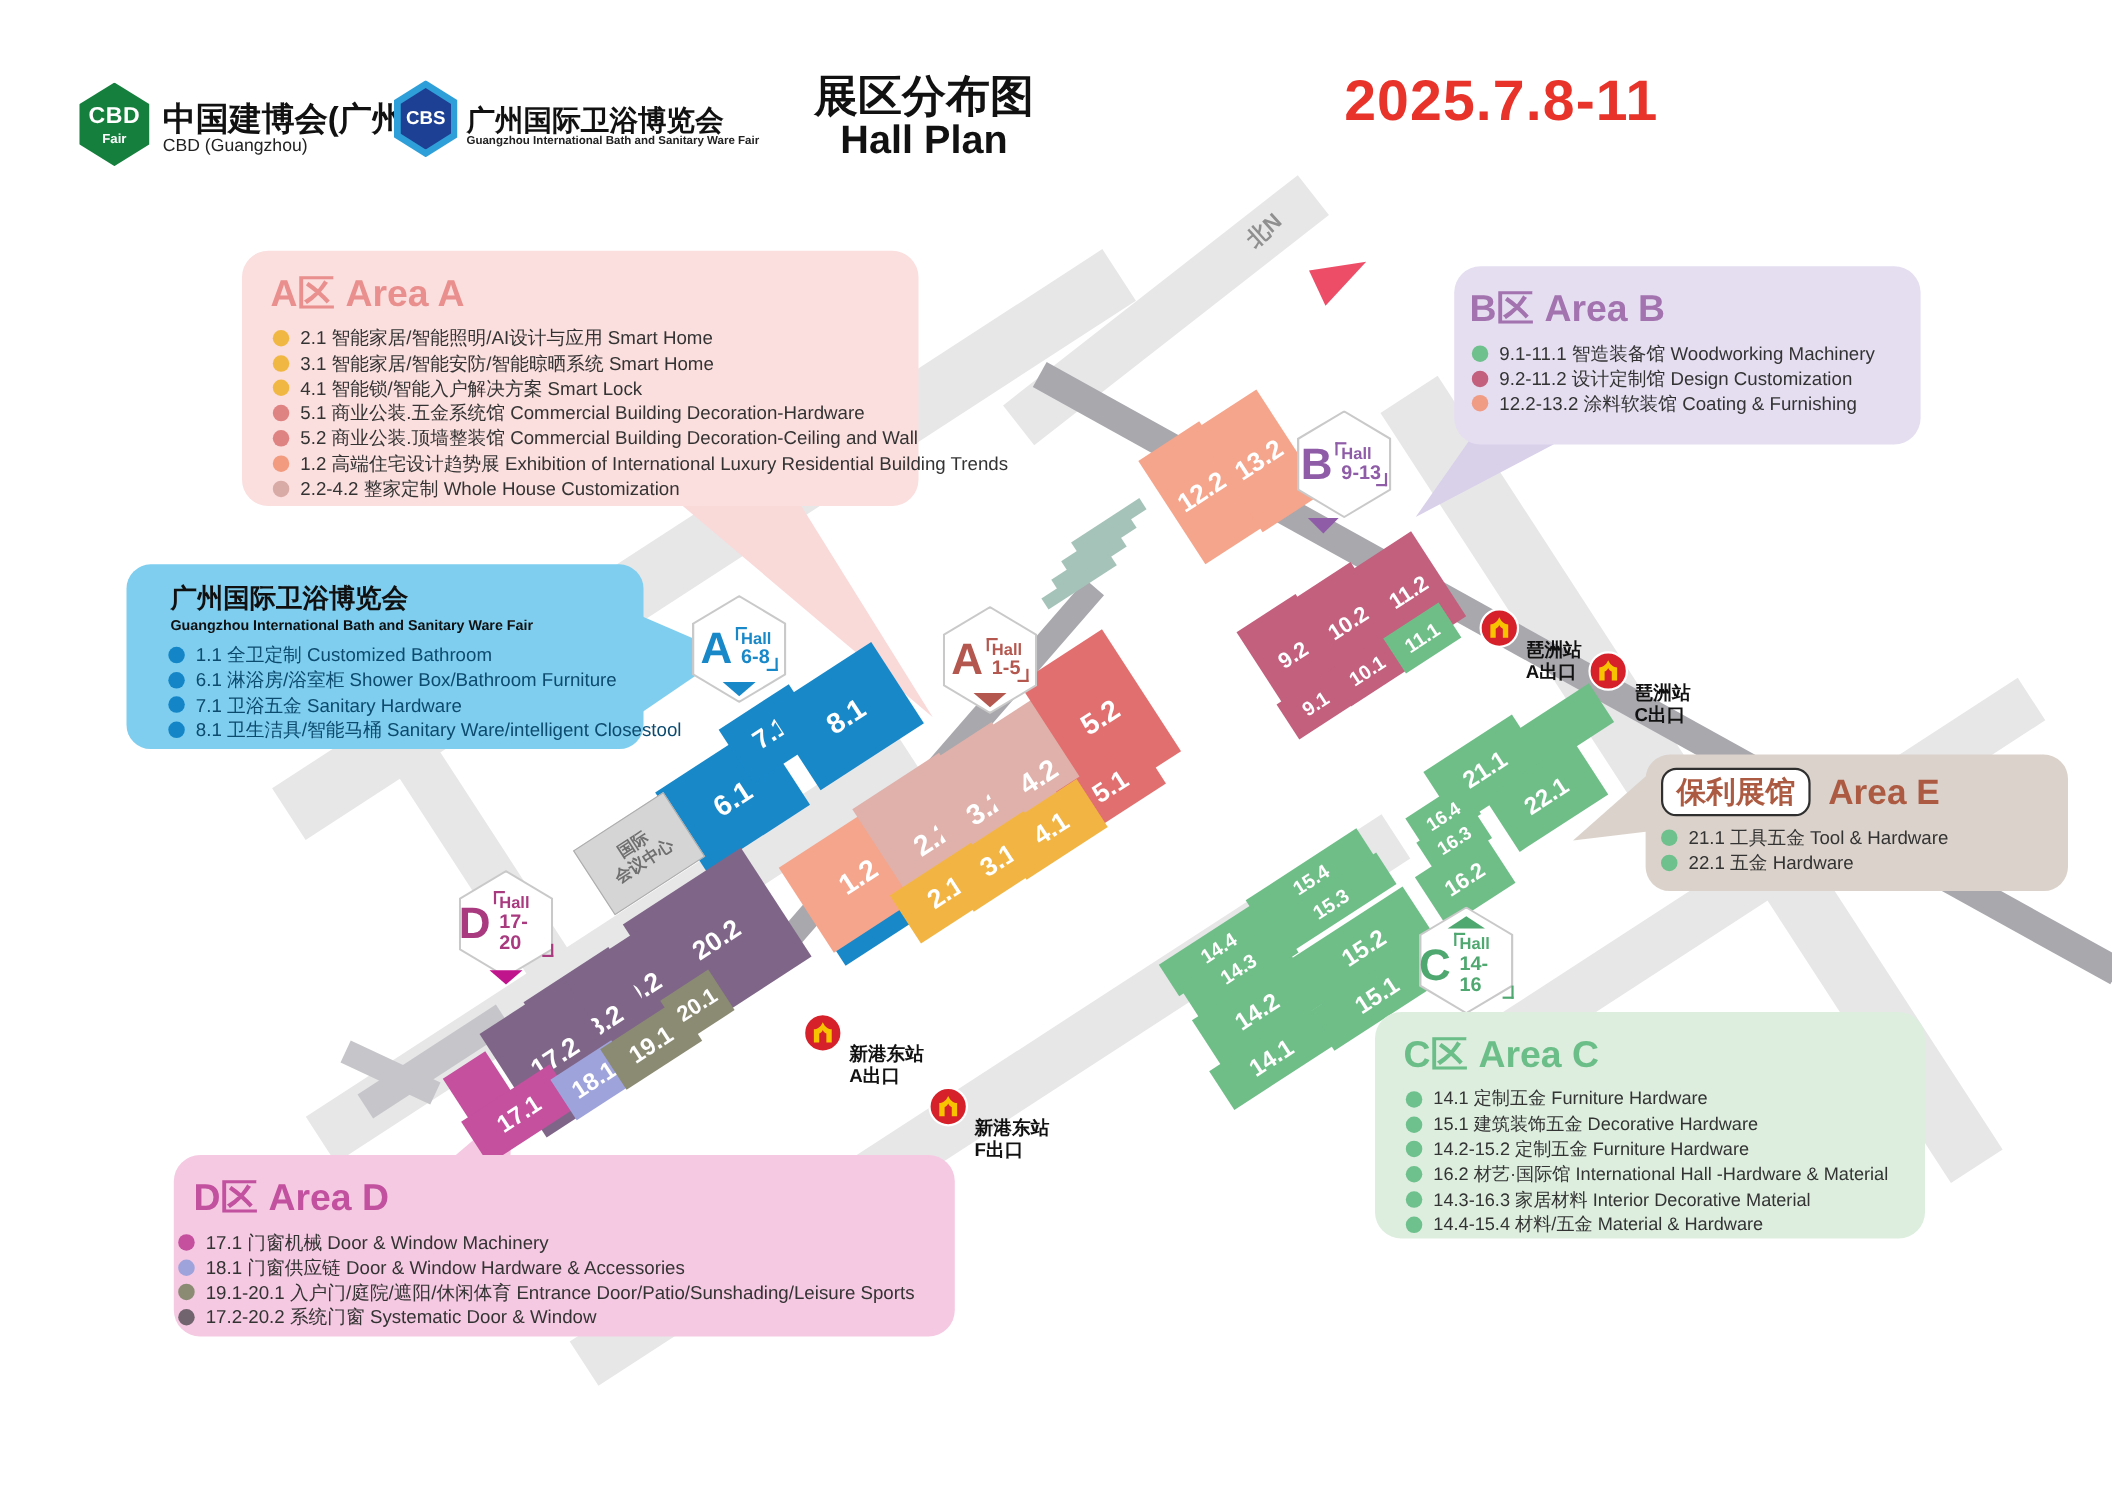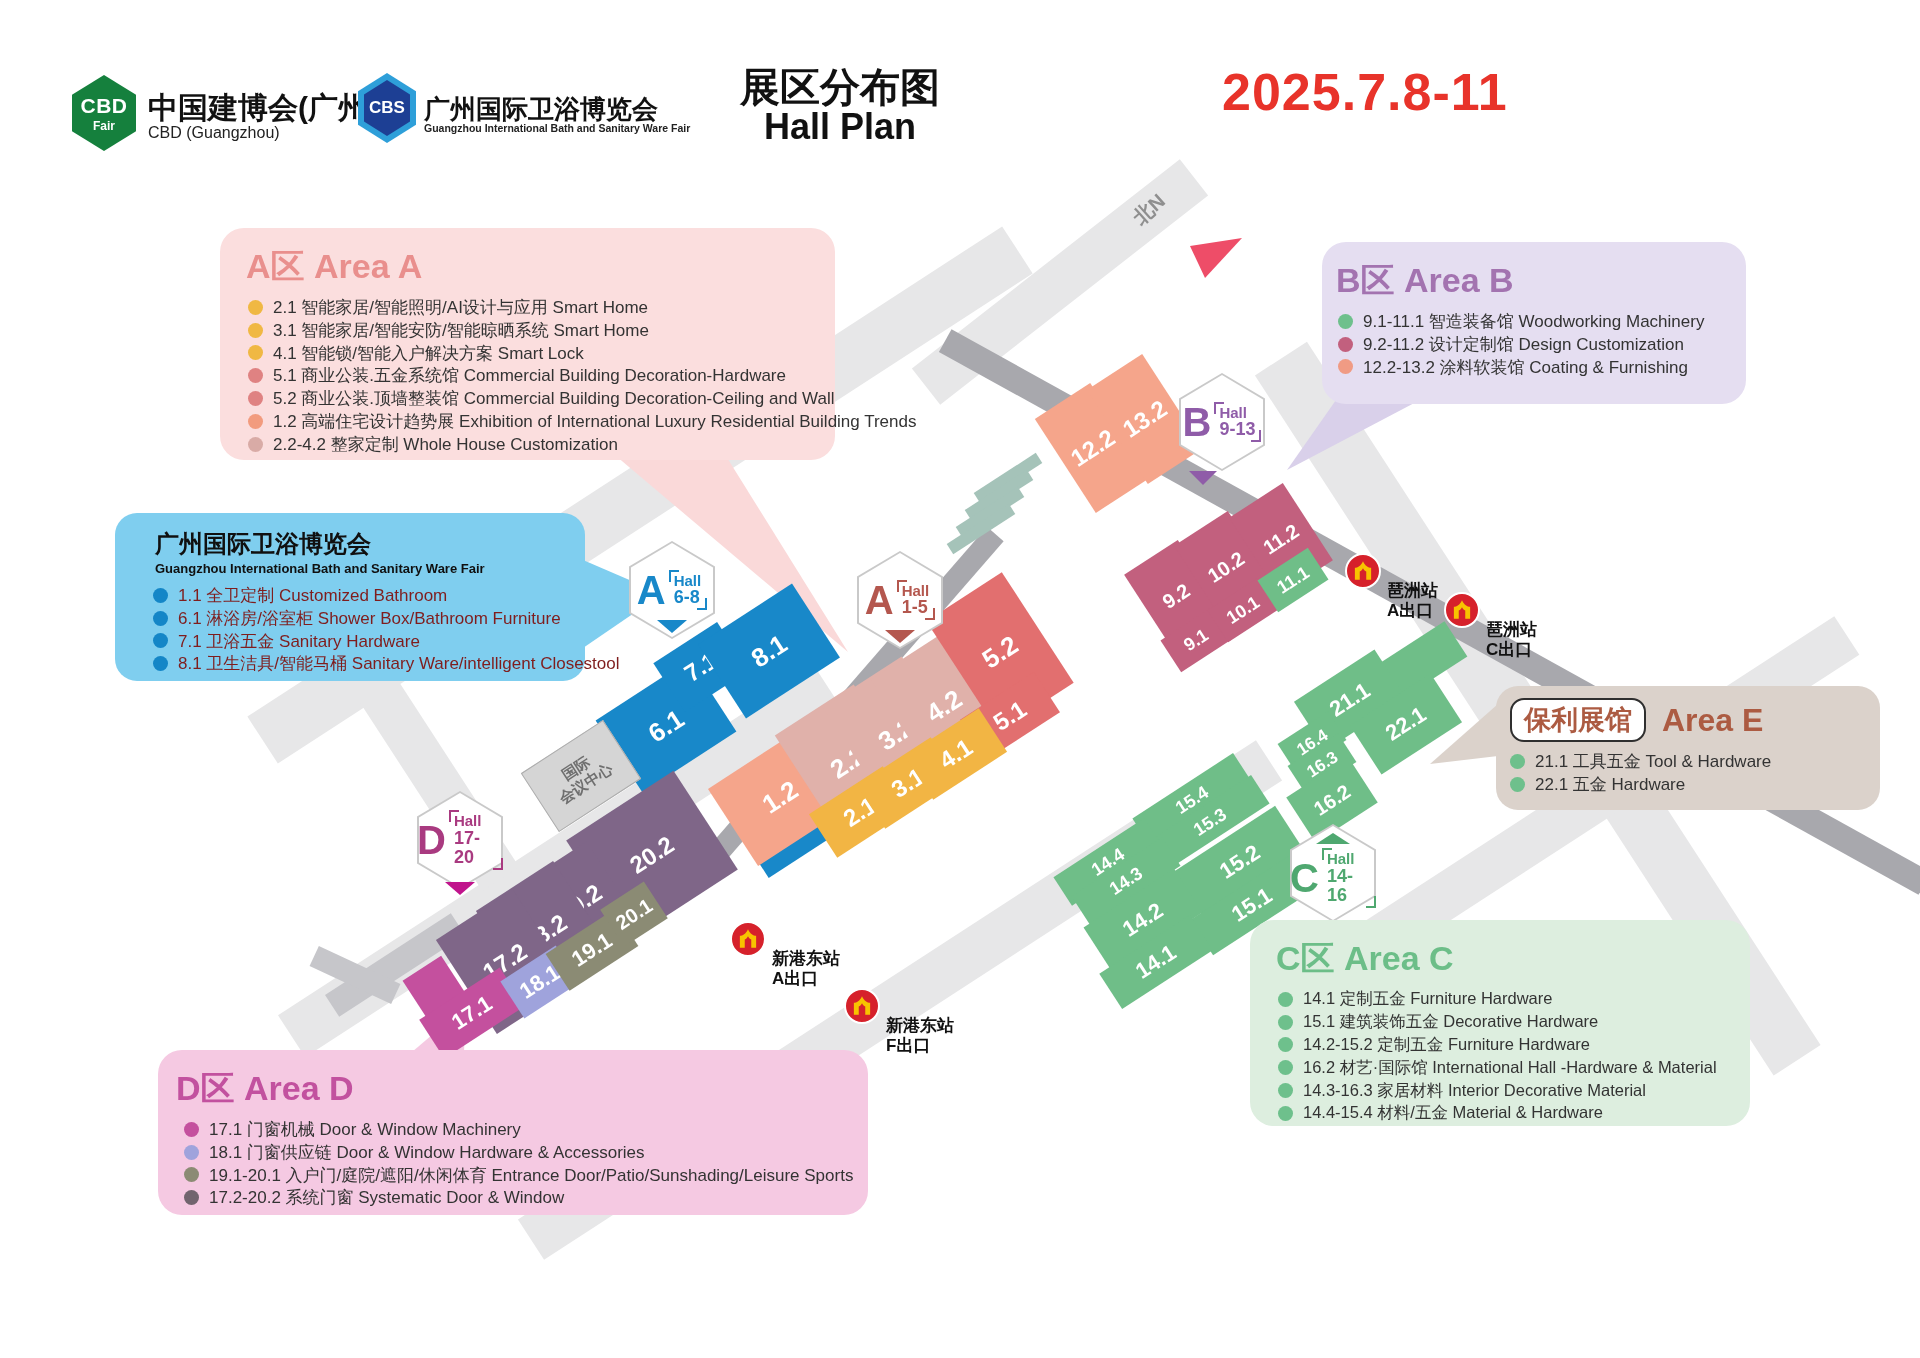--- a/index.html
+++ b/index.html
@@ -57,35 +57,35 @@
   .lbox .ltitle{font-weight:bold;font-size:34px;margin:16px 0 6px 26px;}
   .lbox ul{list-style:none;margin:0;padding:0 0 0 28px;}
   .lbox li{display:flex;align-items:center;height:22.8px;font-size:17px;color:#333;white-space:nowrap;}
   .dot{width:15px;height:15px;border-radius:50%;margin-right:10px;flex:0 0 auto;}
   .box-a{left:220px;top:228px;width:615px;height:232px;background:#FBDEDE;}
   .box-a .ltitle{color:#E98F8D;}
   .box-bath{left:115px;top:513px;width:470px;height:168px;background:#7FCEEF;border-radius:22px;}
   .bath-title{font-size:24px;font-weight:bold;color:#101010;margin:15px 0 0 40px;}
   .bath-sub{font-size:13px;font-weight:bold;color:#101010;margin:1px 0 8px 40px;}
   .box-bath ul{padding-left:38px;}
-  .box-bath li{color:#7f1d1d;}
+  .box-bath li{color:#0c4a6e;}
   .box-b{left:1322px;top:242px;width:424px;height:162px;background:#E5DEF1;}
   .box-b .ltitle{color:#A373B0;margin-left:14px;}
   .box-b ul{padding-left:16px;}
   .box-e{left:1496px;top:686px;width:384px;height:124px;background:#DBD2CB;border-radius:22px;}
   .e-head{display:flex;align-items:center;margin:12px 0 8px 14px;}
   .chip{background:#fff;border:2.5px solid #2F2F2F;border-radius:14px;padding:2px 12px;font-size:27px;font-weight:bold;color:#AC5B42;}
   .e-title{font-size:32px;font-weight:bold;color:#AC5B42;margin-left:16px;}
   .box-e ul{padding-left:14px;}
   .box-c{left:1250px;top:920px;width:500px;height:206px;background:#DDEEDF;}
   .box-c .ltitle{color:#6CBE88;}
   .box-c li{font-size:16.5px;}
   .box-d{left:158px;top:1050px;width:710px;height:165px;background:#F5C9E2;}
   .box-d .ltitle{color:#C2519F;margin-left:18px;}
-  .box-d ul{padding-left:26px;}
+  .box-d ul{padding-left:4px;}
 </style>
 </head>
 <body>
 
 <div id="stage">
 
   <div class="logo-cbd hexa">
     <span class="l1">CBD</span>
     <span class="l2">Fair</span>
   </div>

